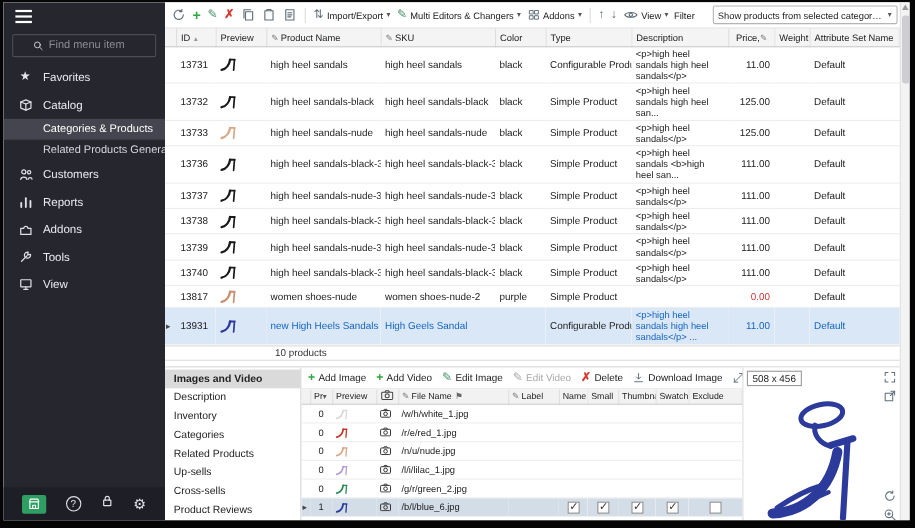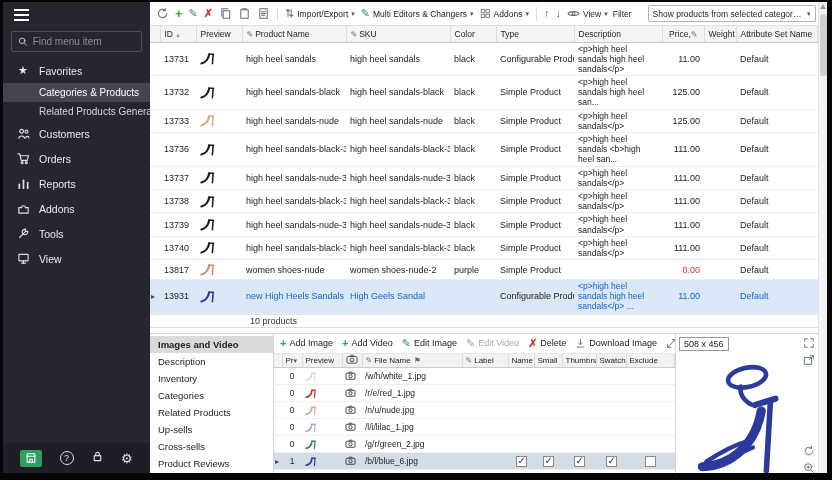--- a/index.html
+++ b/index.html
@@ -5,21 +5,21 @@
 *{margin:0;padding:0;box-sizing:border-box;font-family:"Liberation Sans",sans-serif}
 html,body{width:832px;height:480px;overflow:hidden;background:#000}
 .frame{width:832px;height:480px;background:#050505;padding:2px 5px 7px 3px;overflow:hidden}
 .app{display:flex;width:100%;height:100%;background:#fff;overflow:hidden}
 
 
 .sidebar{width:147px;flex:none;background:#26262f;color:#e9e9ee;display:flex;flex-direction:column;overflow:hidden}
 .sb-top{height:26px;display:flex;align-items:center;padding-left:11px;cursor:pointer;flex:none}
 .bars{display:flex;flex-direction:column;gap:3px}
 .bars i{display:block;width:15px;height:2px;background:#fff}
-.sb-search{margin:3px 8px 6px;display:flex;align-items:center;gap:5px;border:1px solid #4c4c57;border-radius:2px;height:21px;padding:0 6px;flex:none}
+.sb-search{margin:3px 8px 6px;display:flex;align-items:center;gap:5px;border:1px solid #4c4c57;border-radius:2px;height:21px;padding:0 18px;flex:none}
 .sb-search input{background:transparent;border:none;outline:none;color:#cfcfda;font-size:10px;width:100%}
 .sb-search input::placeholder{color:#8d8d99}
 .nav{flex:1;overflow:hidden}
 .nav-item{height:25px;display:flex;align-items:center;gap:9px;padding-left:13px;font-size:10.5px;cursor:pointer;white-space:nowrap}
 .nav-item .ic{width:14px;flex:none;display:flex;align-items:center;justify-content:center;color:#e3e3ea;font-size:11px;line-height:1}
 .sub{height:19px;padding-left:36px;font-size:10px;display:flex;align-items:center;cursor:pointer;color:#d6d6de;white-space:nowrap}
 .sub.active{background:#45454f;color:#fff}
 .sb-bottom{height:30px;background:#1e1e27;display:flex;align-items:center;justify-content:space-evenly;flex:none}
 .storebtn{width:22px;height:17px;background:#2f9e63;border-radius:2px;display:flex;align-items:center;justify-content:center;cursor:pointer}
 .help{width:14px;height:14px;border:1.2px solid #e0e0e6;border-radius:50%;font-size:9px;display:flex;align-items:center;justify-content:center;color:#e0e0e6;cursor:pointer}
@@ -119,46 +119,46 @@
             <circle cx="6" cy="6" r="4"></circle>
             <path d="M9 9 L12.5 12.5"></path>
           </svg>
       <input placeholder="Find menu item" style="">
     </div>
     <nav class="nav">
       <div class="nav-item">
         <span class="ic">★</span>
         <span>Favorites</span>
       </div>
+      <div class="nav-item">
+        <span class="ic">
+          <svg class="si" width="13" height="13" viewBox="0 0 14 14">
+                <path d="M2 4 L7 2 L12 4 L12 10 L7 12 L2 10 Z"></path>
+                <path d="M2 4 L7 6 L12 4"></path>
+                <path d="M7 6 L7 12"></path>
+              </svg>
+        </span>
+        <span>Catalog</span>
+      </div>
       <div class="sub active">
         <span>Categories &amp; Products</span>
       </div>
       <div class="sub">
         <span>Related Products Generator</span>
       </div>
       <div class="nav-item">
         <span class="ic">
           <svg class="si" width="13" height="13" viewBox="0 0 14 14">
                 <circle cx="5" cy="4.6" r="2"></circle>
                 <path d="M2 12 C2 9 8 9 8 12"></path>
                 <circle cx="10.2" cy="5" r="1.6"></circle>
                 <path d="M9.4 11.8 C9.6 9.6 13 9.6 13 11.8"></path>
               </svg>
         </span>
         <span>Customers</span>
-      </div>
-      <div class="nav-item">
-        <span class="ic">
-          <svg class="si" width="13" height="13" viewBox="0 0 14 14">
-                <path d="M1 2 H3 L4.5 9 H11 L12.5 4 H3.6"></path>
-                <circle cx="5.5" cy="11.5" r="1.1"></circle>
-                <circle cx="10" cy="11.5" r="1.1"></circle>
-              </svg>
-        </span>
-        <span>Orders</span>
       </div>
       <div class="nav-item">
         <span class="ic">
           <svg class="si" width="13" height="13" viewBox="0 0 14 14" style="stroke-width:1.8">
                 <path d="M2.5 12 V8"></path>
                 <path d="M7 12 V3.5"></path>
                 <path d="M11.5 12 V6"></path>
               </svg>
         </span>
         <span>Reports</span>

